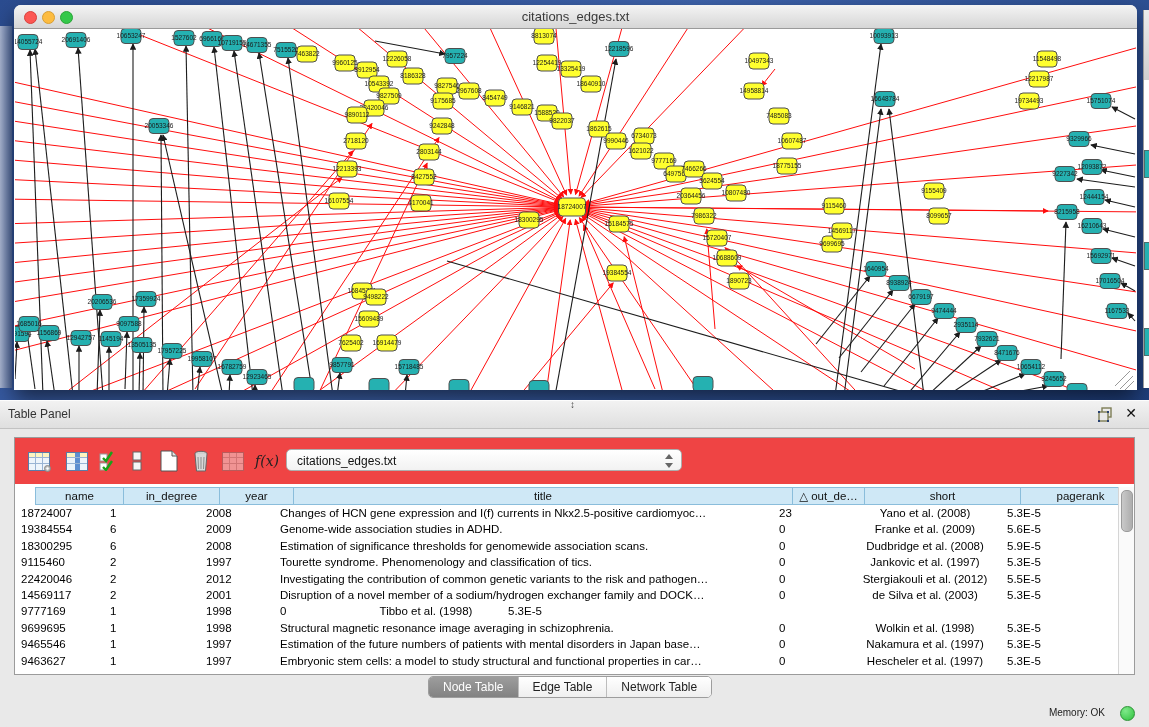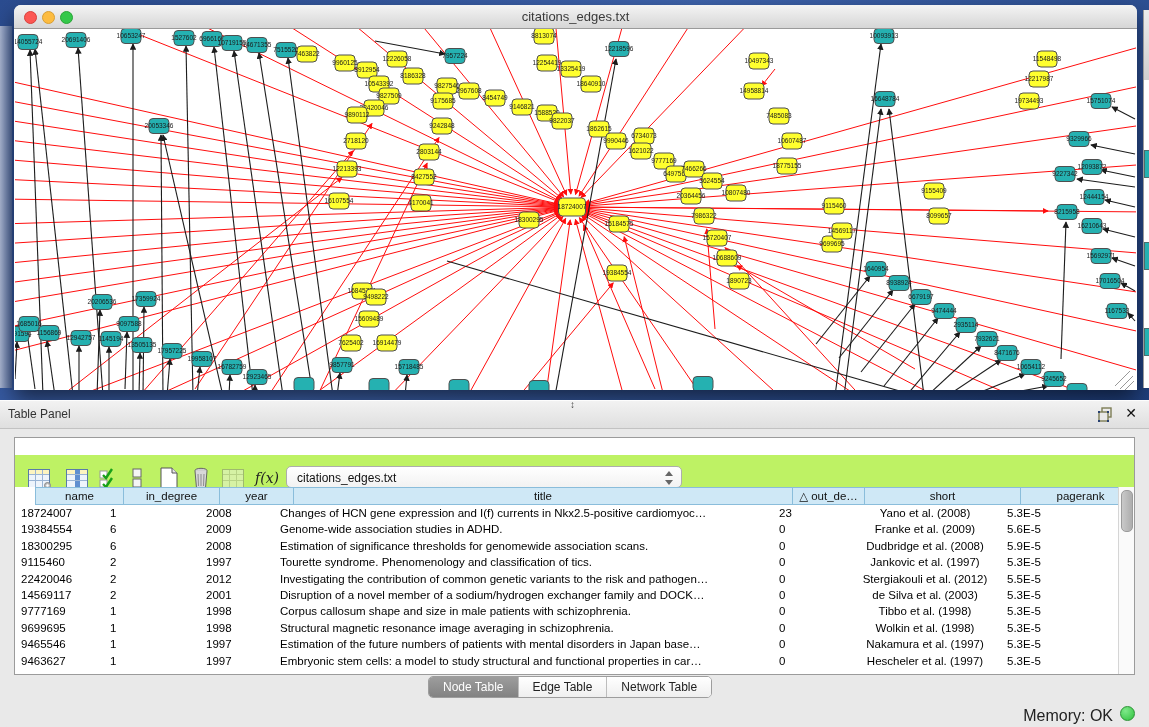--- a/index.html
+++ b/index.html
@@ -31,21 +31,21 @@
   
   .panel{position:absolute;left:0;top:400px;width:1149px;height:327px;background:#e9e9e9;border-radius:7px;}
   .panel-header{position:absolute;left:0;top:0;right:0;height:27px;
     background:linear-gradient(#f2f2f2,#dfdfdf);border-bottom:1px solid #c2c2c2;border-top:1px solid #fdfdfd;}
   .panel-title{position:absolute;left:8px;top:6px;font-size:12px;color:#333;}
   .float-icon{position:absolute;right:36px;top:6px;width:15px;height:15px;cursor:default;}
   .close-icon{position:absolute;right:12px;top:4px;font-size:14px;font-weight:bold;color:#111;cursor:default;}
 
   .container{position:absolute;left:14px;top:37px;width:1119px;height:236px;
     border:1px solid #9b9b9b;background:#fff;}
-  .toolbar{position:absolute;left:0;top:17px;right:0;height:46px;background:#bef264;}
+  .toolbar{position:absolute;left:0;top:0;right:0;height:46px;background:#ef4444;}
   .tbtn{position:absolute;top:9px;width:28px;height:28px;display:flex;align-items:center;justify-content:center;}
   .fx-label{font-family:"DejaVu Serif","Liberation Serif",serif;font-style:italic;font-size:14px;color:#222;}
   .dropdown{position:absolute;left:271px;top:11px;width:396px;height:22px;background:linear-gradient(#ffffff,#f2f2f2);
     border:1px solid #adadad;border-radius:5px;font-size:12px;color:#111;line-height:22px;padding-left:10px;box-sizing:border-box;}
   .dd-arrows{position:absolute;right:8px;top:3px;width:9px;height:16px;}
   .dd-arrows:before{content:"";position:absolute;left:1px;top:1px;border-left:4px solid transparent;border-right:4px solid transparent;border-bottom:5px solid #666;}
   .dd-arrows:after{content:"";position:absolute;left:1px;bottom:1px;border-left:4px solid transparent;border-right:4px solid transparent;border-top:5px solid #666;}
 
   .grid{position:absolute;left:0;top:49px;right:15px;bottom:0;overflow:hidden;background:#fff;}
   .grid-header{display:flex;height:18px;padding-left:20px;}
@@ -61,21 +61,21 @@
       background:linear-gradient(90deg,#c9c9c9,#adadad);border:1px solid #9b9b9b;}
 
   .tabs{position:absolute;left:428px;top:276px;height:20px;display:flex;border:1px solid #9d9d9d;
       border-radius:5px;overflow:hidden;background:#fff;}
   .tab{font-size:12px;line-height:20px;padding:0 14px;color:#222;background:linear-gradient(#ffffff,#efefef);
       border-left:1px solid #bdbdbd;}
   .tab:first-child{border-left:none;}
   .tab.active{background:linear-gradient(#9d9d9d,#828282);color:#fff;}
 
   .statusbar{position:absolute;left:0;bottom:0;right:0;height:27px;}
-  .mem-label{position:absolute;right:36px;top:7px;font-size:16px;color:#222;}
+  .mem-label{position:absolute;right:44px;top:7px;font-size:10px;color:#222;}
   .mem-dot{position:absolute;right:14px;top:6px;width:13px;height:13px;border-radius:50%;
       background:radial-gradient(circle at 35% 30%,#7fe98a,#2fc13d);border:1px solid #2a9334;}
 
   
   .mini-table{width:20px;height:17px;border:1px solid #5a7ca8;background:
       linear-gradient(#fdf4c0,#fdf4c0) 0 0/20px 4px no-repeat,#eef4fb;position:relative;}
   .mini-table i{position:absolute;background:#9ab4d4;}
   .disabled{opacity:.45;filter:grayscale(1);}
 </style>
 </head>
@@ -830,21 +830,20 @@
             <div class="gc" style="width: 74px; flex: 0 0 74px;">2001</div>
             <div class="gc" style="width: 499px; flex: 0 0 499px;">Disruption of a novel member of a sodium/hydrogen exchanger family and DOCK…</div>
             <div class="gc" style="width: 72px; flex: 0 0 72px;">0</div>
             <div class="gc center" style="width: 156px; flex: 0 0 156px;">de Silva et al. (2003)</div>
             <div class="gc" style="width: 120px; flex: 0 0 120px;">5.3E-5</div>
           </div>
           <div class="grow">
             <div class="gc" style="width: 89px; flex: 0 0 89px;">9777169</div>
             <div class="gc" style="width: 96px; flex: 0 0 96px;">1</div>
             <div class="gc" style="width: 74px; flex: 0 0 74px;">1998</div>
-            <div class="gc" style="width: 499px; flex: 0 0 499px;">Corpus callosum shape and size in male patients with schizophrenia.</div>
             <div class="gc" style="width: 72px; flex: 0 0 72px;">0</div>
             <div class="gc center" style="width: 156px; flex: 0 0 156px;">Tibbo et al. (1998)</div>
             <div class="gc" style="width: 120px; flex: 0 0 120px;">5.3E-5</div>
           </div>
           <div class="grow">
             <div class="gc" style="width: 89px; flex: 0 0 89px;">9699695</div>
             <div class="gc" style="width: 96px; flex: 0 0 96px;">1</div>
             <div class="gc" style="width: 74px; flex: 0 0 74px;">1998</div>
             <div class="gc" style="width: 499px; flex: 0 0 499px;">Structural magnetic resonance image averaging in schizophrenia.</div>
             <div class="gc" style="width: 72px; flex: 0 0 72px;">0</div>

